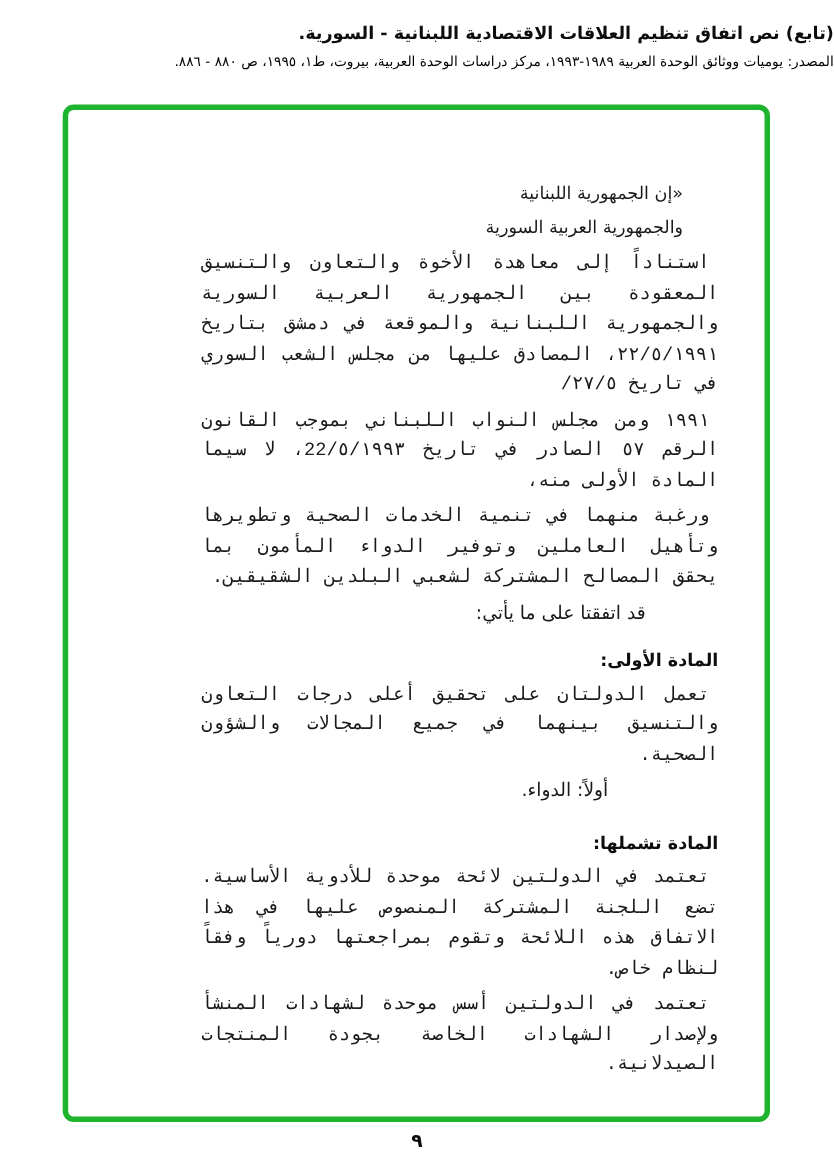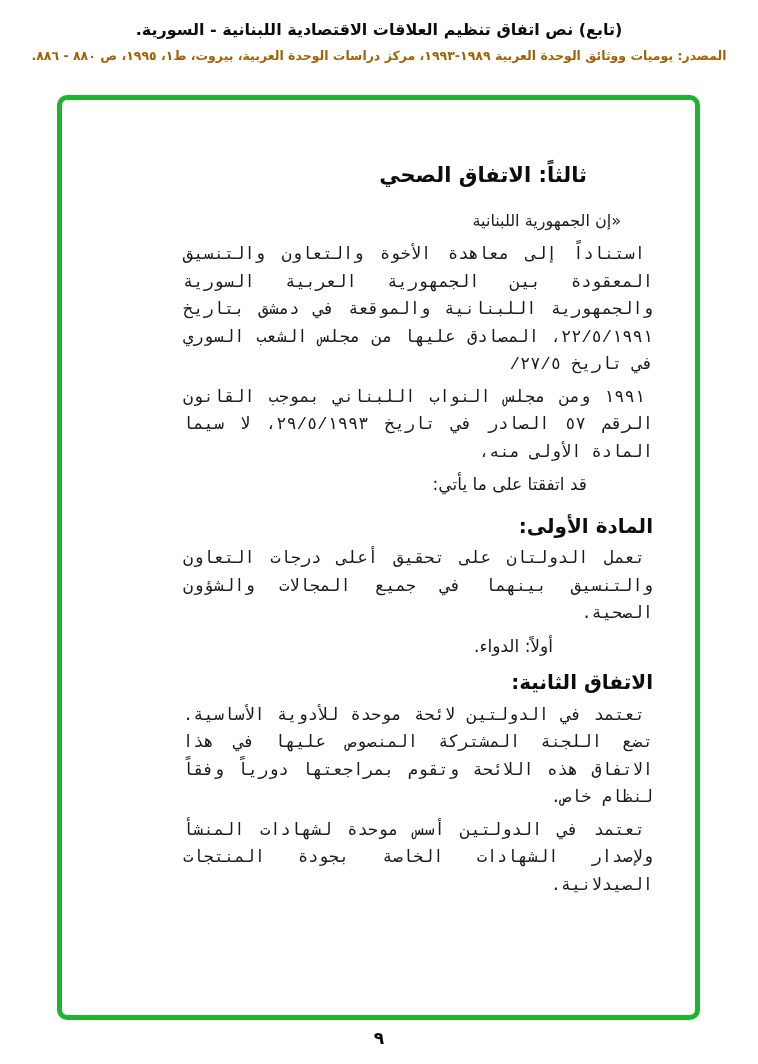--- a/index.html
+++ b/index.html
@@ -9,34 +9,34 @@
     width: 758px;
     height: 1064px;
     background: #ffffff;
     font-family: "DejaVu Sans", sans-serif;
     color: #141414;
     overflow: hidden;
   }
   
   .caption {
     direction: rtl;
-    text-align: center;
+    text-align: right;
     padding-top: 20px;
   }
   .caption-title {
     font-size: 16px;
     font-weight: bold;
     letter-spacing: 0;
     color: #0d0d0d;
   }
   .caption-source {
     margin-top: 9px;
     font-size: 12.5px;
-    font-weight: bold;
-    color: #a16207;
+    font-weight: normal;
+    color: #000000;
   }
   
   .doc-frame {
     position: absolute;
     left: 57px;
     top: 95px;
     width: 643px;
     height: 925px;
     border: 5px solid #1eb42d;
     border-radius: 10px;
@@ -72,29 +72,29 @@
     font-family: Liberation Mono, monospace;
   }
   .intro-line {
     padding-right: 66px;
     margin-top: 4px;
     margin-bottom: 14px;
     text-align: right;
   }
   .article-heading {
     font-weight: bold;
-    font-size: 20px;
+    font-size: 16px;
     color: #0d0d0d;
     margin-top: 5px;
     margin-bottom: 5px;
   }
   .article-note {
     padding-right: 100px;
     margin-top: 3px;
-    margin-bottom: 9px;
+    margin-bottom: 19px;
   }
   
   .page-number {
     position: absolute;
     left: 0;
     right: 0;
     top: 1028px;
     text-align: center;
     font-size: 17px;
     font-weight: bold;
@@ -107,34 +107,35 @@
 <div class="page">
 
   <div class="caption">
     <div class="caption-title">(تابع) نص اتفاق تنظيم العلاقات الاقتصادية اللبنانية - السورية.</div>
     <div class="caption-source">المصدر: يوميات ووثائق الوحدة العربية ١٩٨٩-١٩٩٣، مركز دراسات الوحدة العربية، بيروت، ط١، ١٩٩٥، ص ٨٨٠ - ٨٨٦.</div>
   </div>
 
   <div class="doc-frame">
     <div class="doc-content">
 
-      <div class="doc-title">ثالثاً: الاتفاق الصحي</div>
 
       <div class="preamble-line">«إن الجمهورية اللبنانية</div>
+      <div class="preamble-line">والجمهورية العربية السورية</div>
 
       <p class="para">استناداً إلى معاهدة الأخوة والتعاون والتنسيق المعقودة بين الجمهورية العربية السورية والجمهورية اللبنانية والموقعة في دمشق بتاريخ ٢٢/٥/١٩٩١، المصادق عليها من مجلس الشعب السوري في تاريخ ٢٧/٥/</p>
-      <p class="para">١٩٩١ ومن مجلس النواب اللبناني بموجب القانون الرقم ٥٧ الصادر في تاريخ ٢٩/٥/١٩٩٣، لا سيما المادة الأولى منه،</p>
+      <p class="para">١٩٩١ ومن مجلس النواب اللبناني بموجب القانون الرقم ٥٧ الصادر في تاريخ 22/٥/١٩٩٣، لا سيما المادة الأولى منه،</p>
+      <p class="para">ورغبة منهما في تنمية الخدمات الصحية وتطويرها وتأهيل العاملين وتوفير الدواء المأمون بما يحقق المصالح المشتركة لشعبي البلدين الشقيقين.</p>
 
       <div class="intro-line">قد اتفقتا على ما يأتي:</div>
 
       <div class="article-heading">المادة الأولى:</div>
       <p class="para">تعمل الدولتان على تحقيق أعلى درجات التعاون والتنسيق بينهما في جميع المجالات والشؤون الصحية.</p>
       <div class="article-note">أولاً: الدواء.</div>
 
-      <div class="article-heading">الاتفاق الثانية:</div>
+      <div class="article-heading">المادة تشملها:</div>
       <p class="para">تعتمد في الدولتين لائحة موحدة للأدوية الأساسية. تضع اللجنة المشتركة المنصوص عليها في هذا الاتفاق هذه اللائحة وتقوم بمراجعتها دورياً وفقاً لنظام خاص.</p>
 
       <p class="para">تعتمد في الدولتين أسس موحدة لشهادات المنشأ ولإصدار الشهادات الخاصة بجودة المنتجات الصيدلانية.</p>
 
     </div>
   </div>
 
   <div class="page-number">٩</div>
 
 </div>

